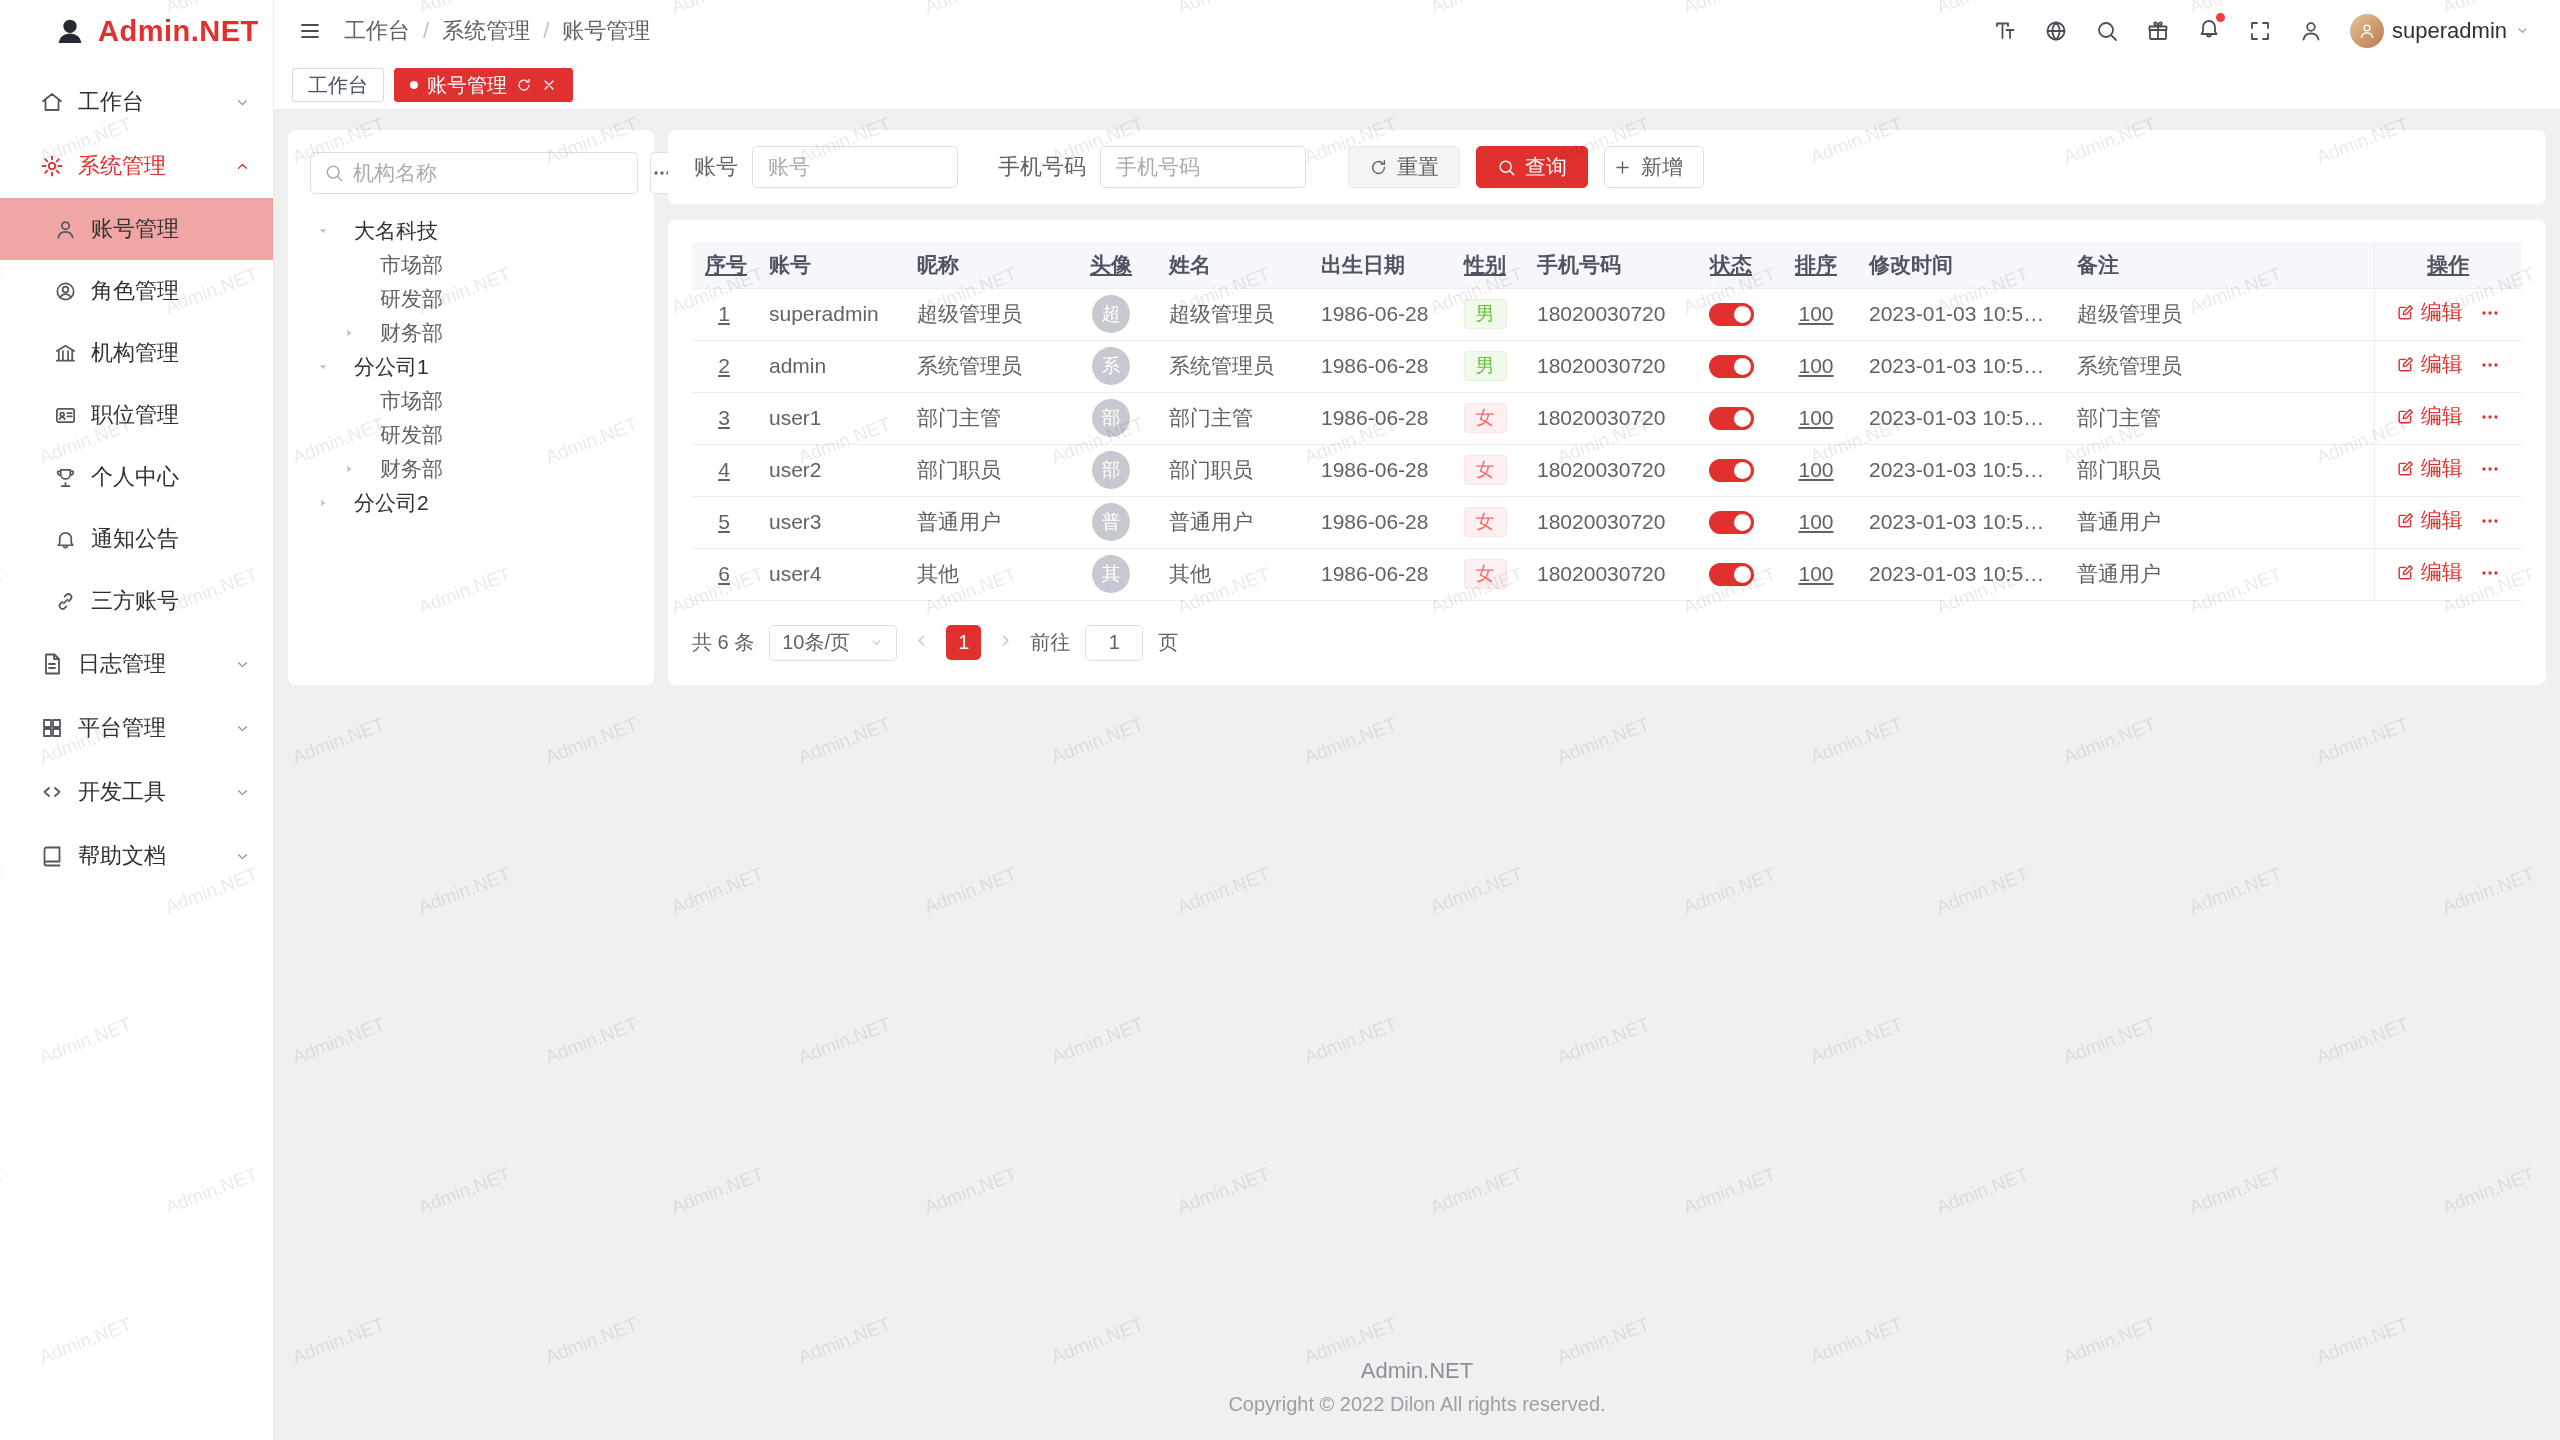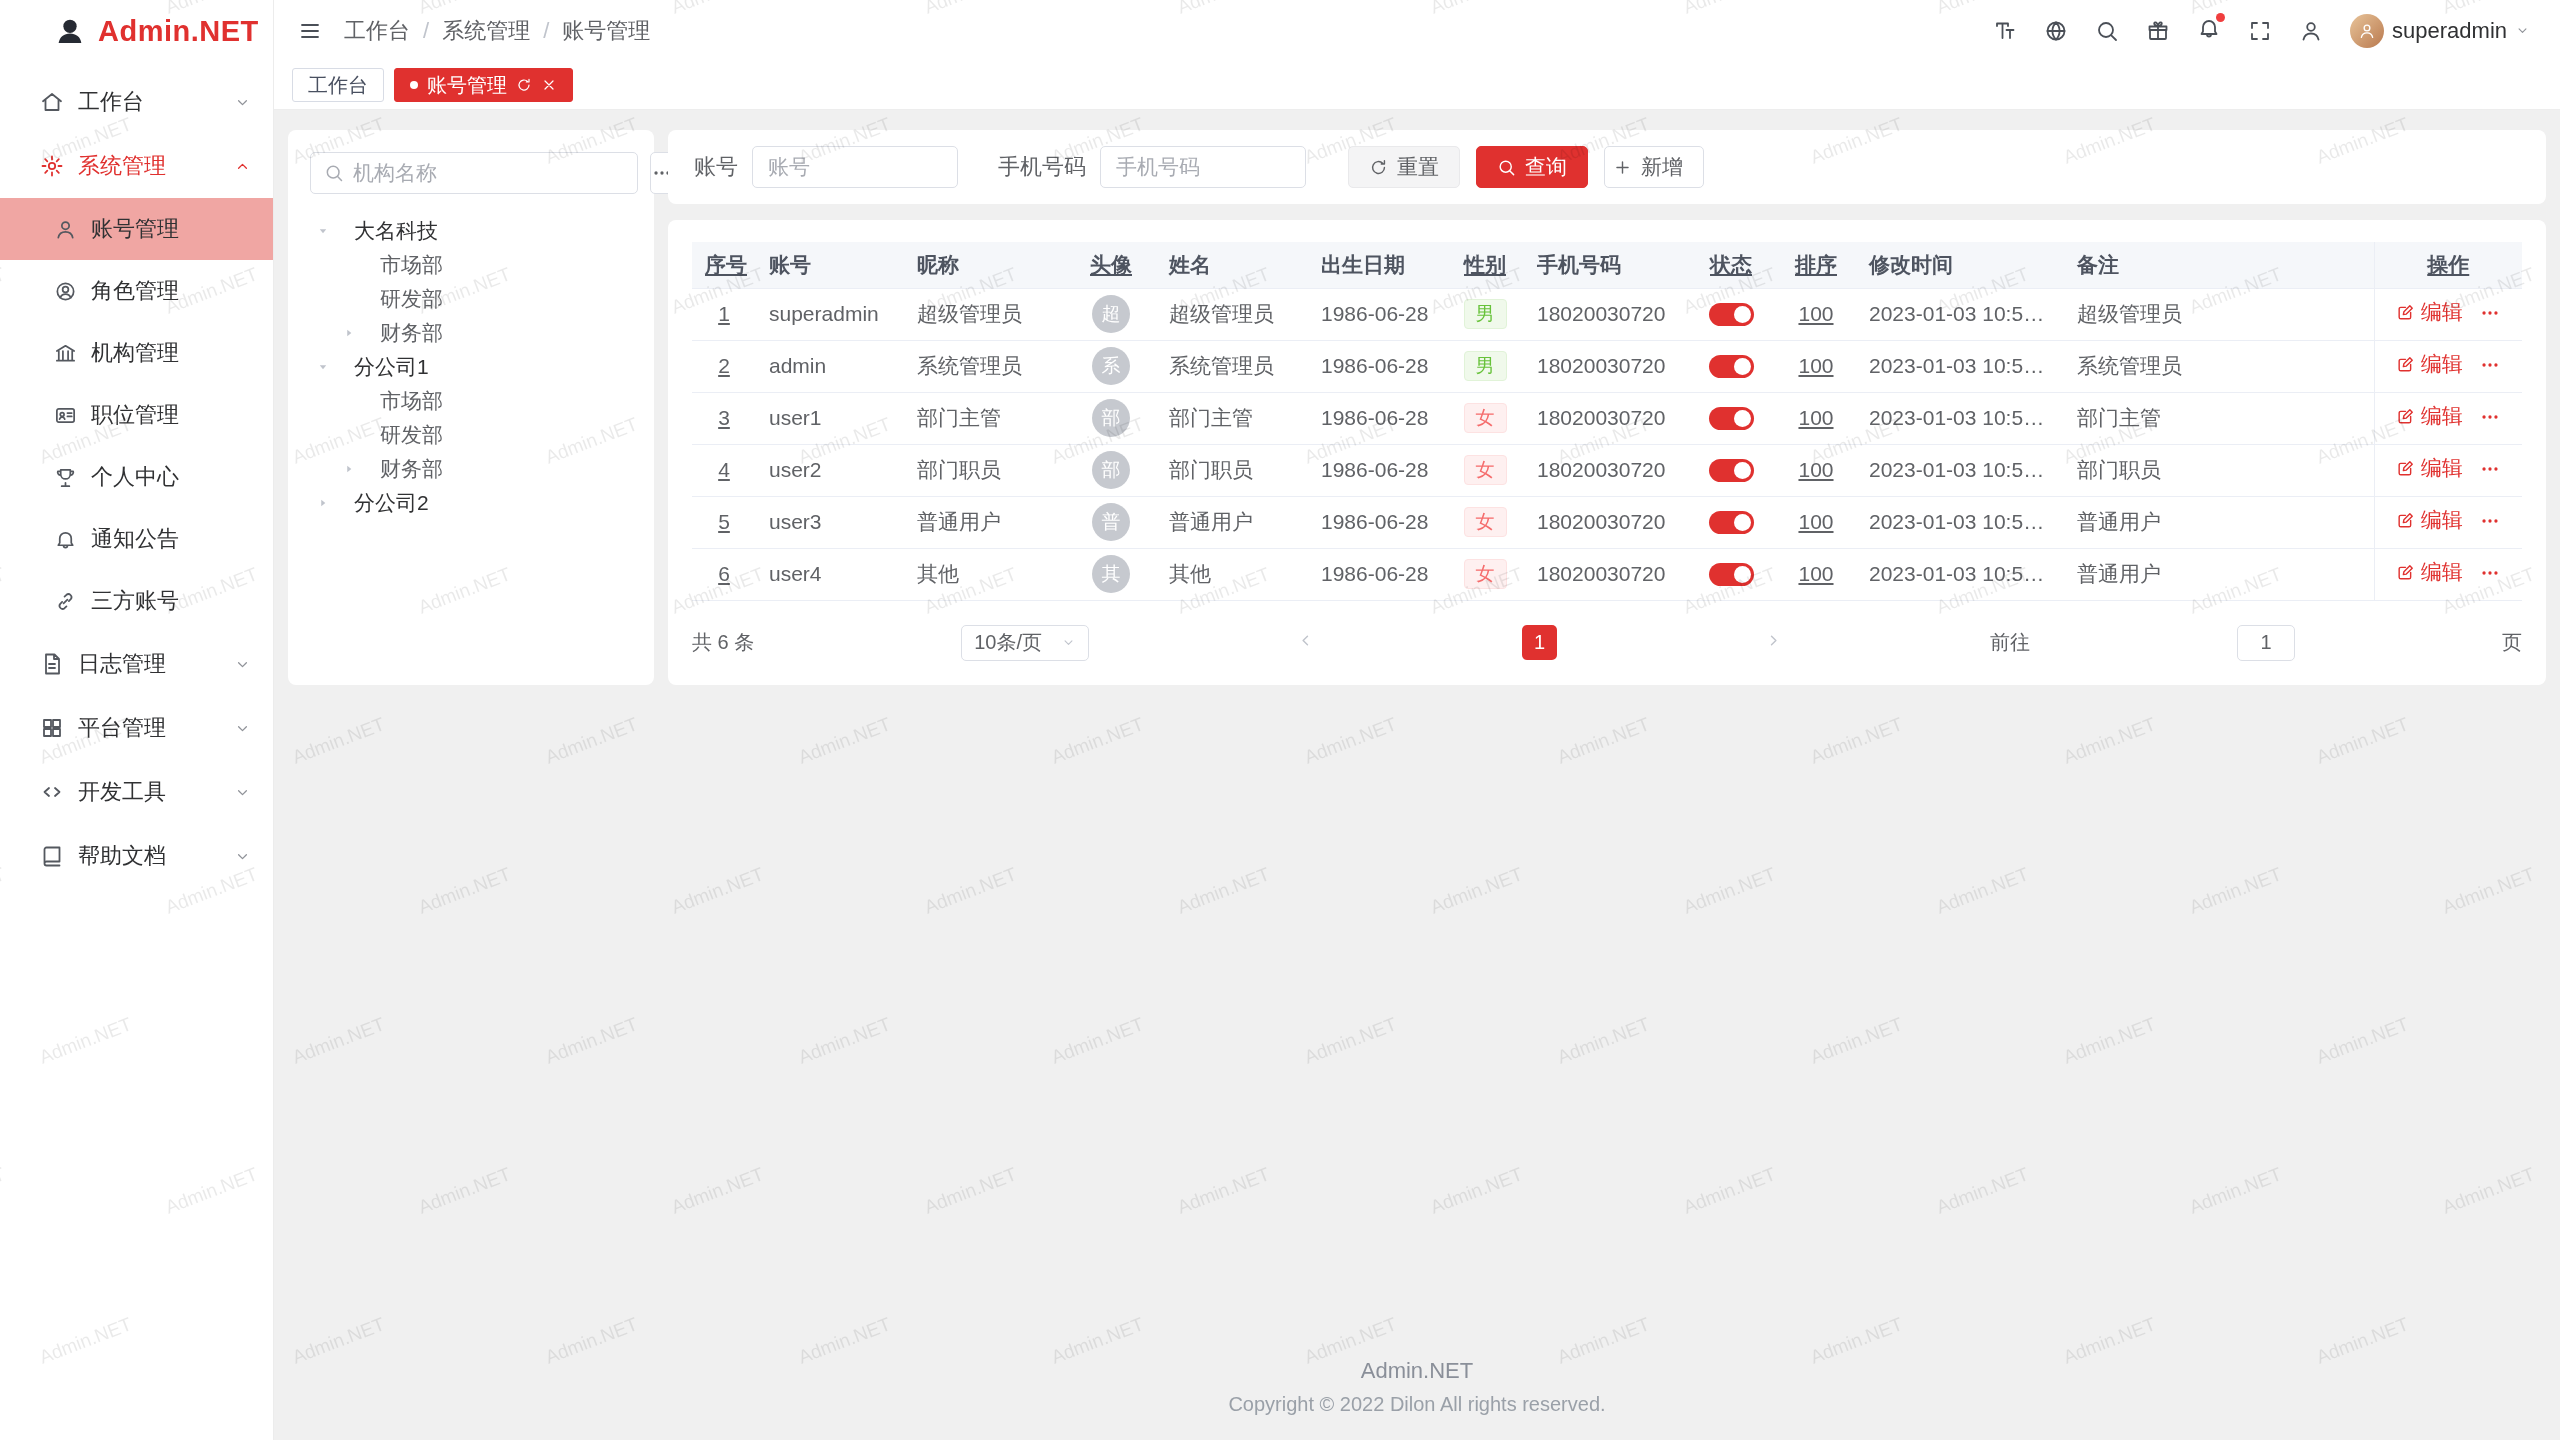--- a/index.html
+++ b/index.html
@@ -112,21 +112,21 @@
   .tag-success { color:#67c23a; background:#f0f9eb; border-color:#e1f3d8; }
   .tag-danger { color:#f56c6c; background:#fef0f0; border-color:#fde2e2; }
   .switch { display:inline-block; width:45px; height:23px; border-radius:12px; background:#e0312f;
     position:relative; cursor:pointer; vertical-align:middle; }
   .switch::after { content:''; position:absolute; right:3px; top:3px; width:17px; height:17px;
     border-radius:50%; background:#fff; }
   .edit-link { color:#e0312f; display:inline-flex; align-items:center; gap:6px; cursor:pointer; }
   .edit-link [data-icon]{ font-size:19px; }
   .more-dots { color:#e0312f; margin-left:16px; cursor:pointer; font-size:22px; vertical-align:middle; }
 
-  .pagination { display:flex; align-items:center; justify-content:space-between; gap:15px;
+  .pagination { display:flex; align-items:center; justify-content:flex-start; gap:15px;
     margin-top:24px; font-size:20px; color:#606266; }
   .page-size { height:36px; min-width:128px; border:1px solid #dcdfe6; border-radius:5px;
     display:flex; align-items:center; justify-content:space-between; gap:9px; padding:0 12px;
     cursor:pointer; color:#606266; }
   .page-size [data-icon]{ font-size:15px; color:#c0c4cc; }
   .page-arrow { font-size:19px; color:#c0c4cc; cursor:pointer; }
   .page-num { width:35px; height:35px; border-radius:5px; background:#e0312f; color:#fff;
     display:flex; align-items:center; justify-content:center; cursor:pointer; }
   .goto-input { width:58px; height:36px; border:1px solid #dcdfe6; border-radius:5px;
     text-align:center; font-size:20px; color:#606266; outline:none; }

